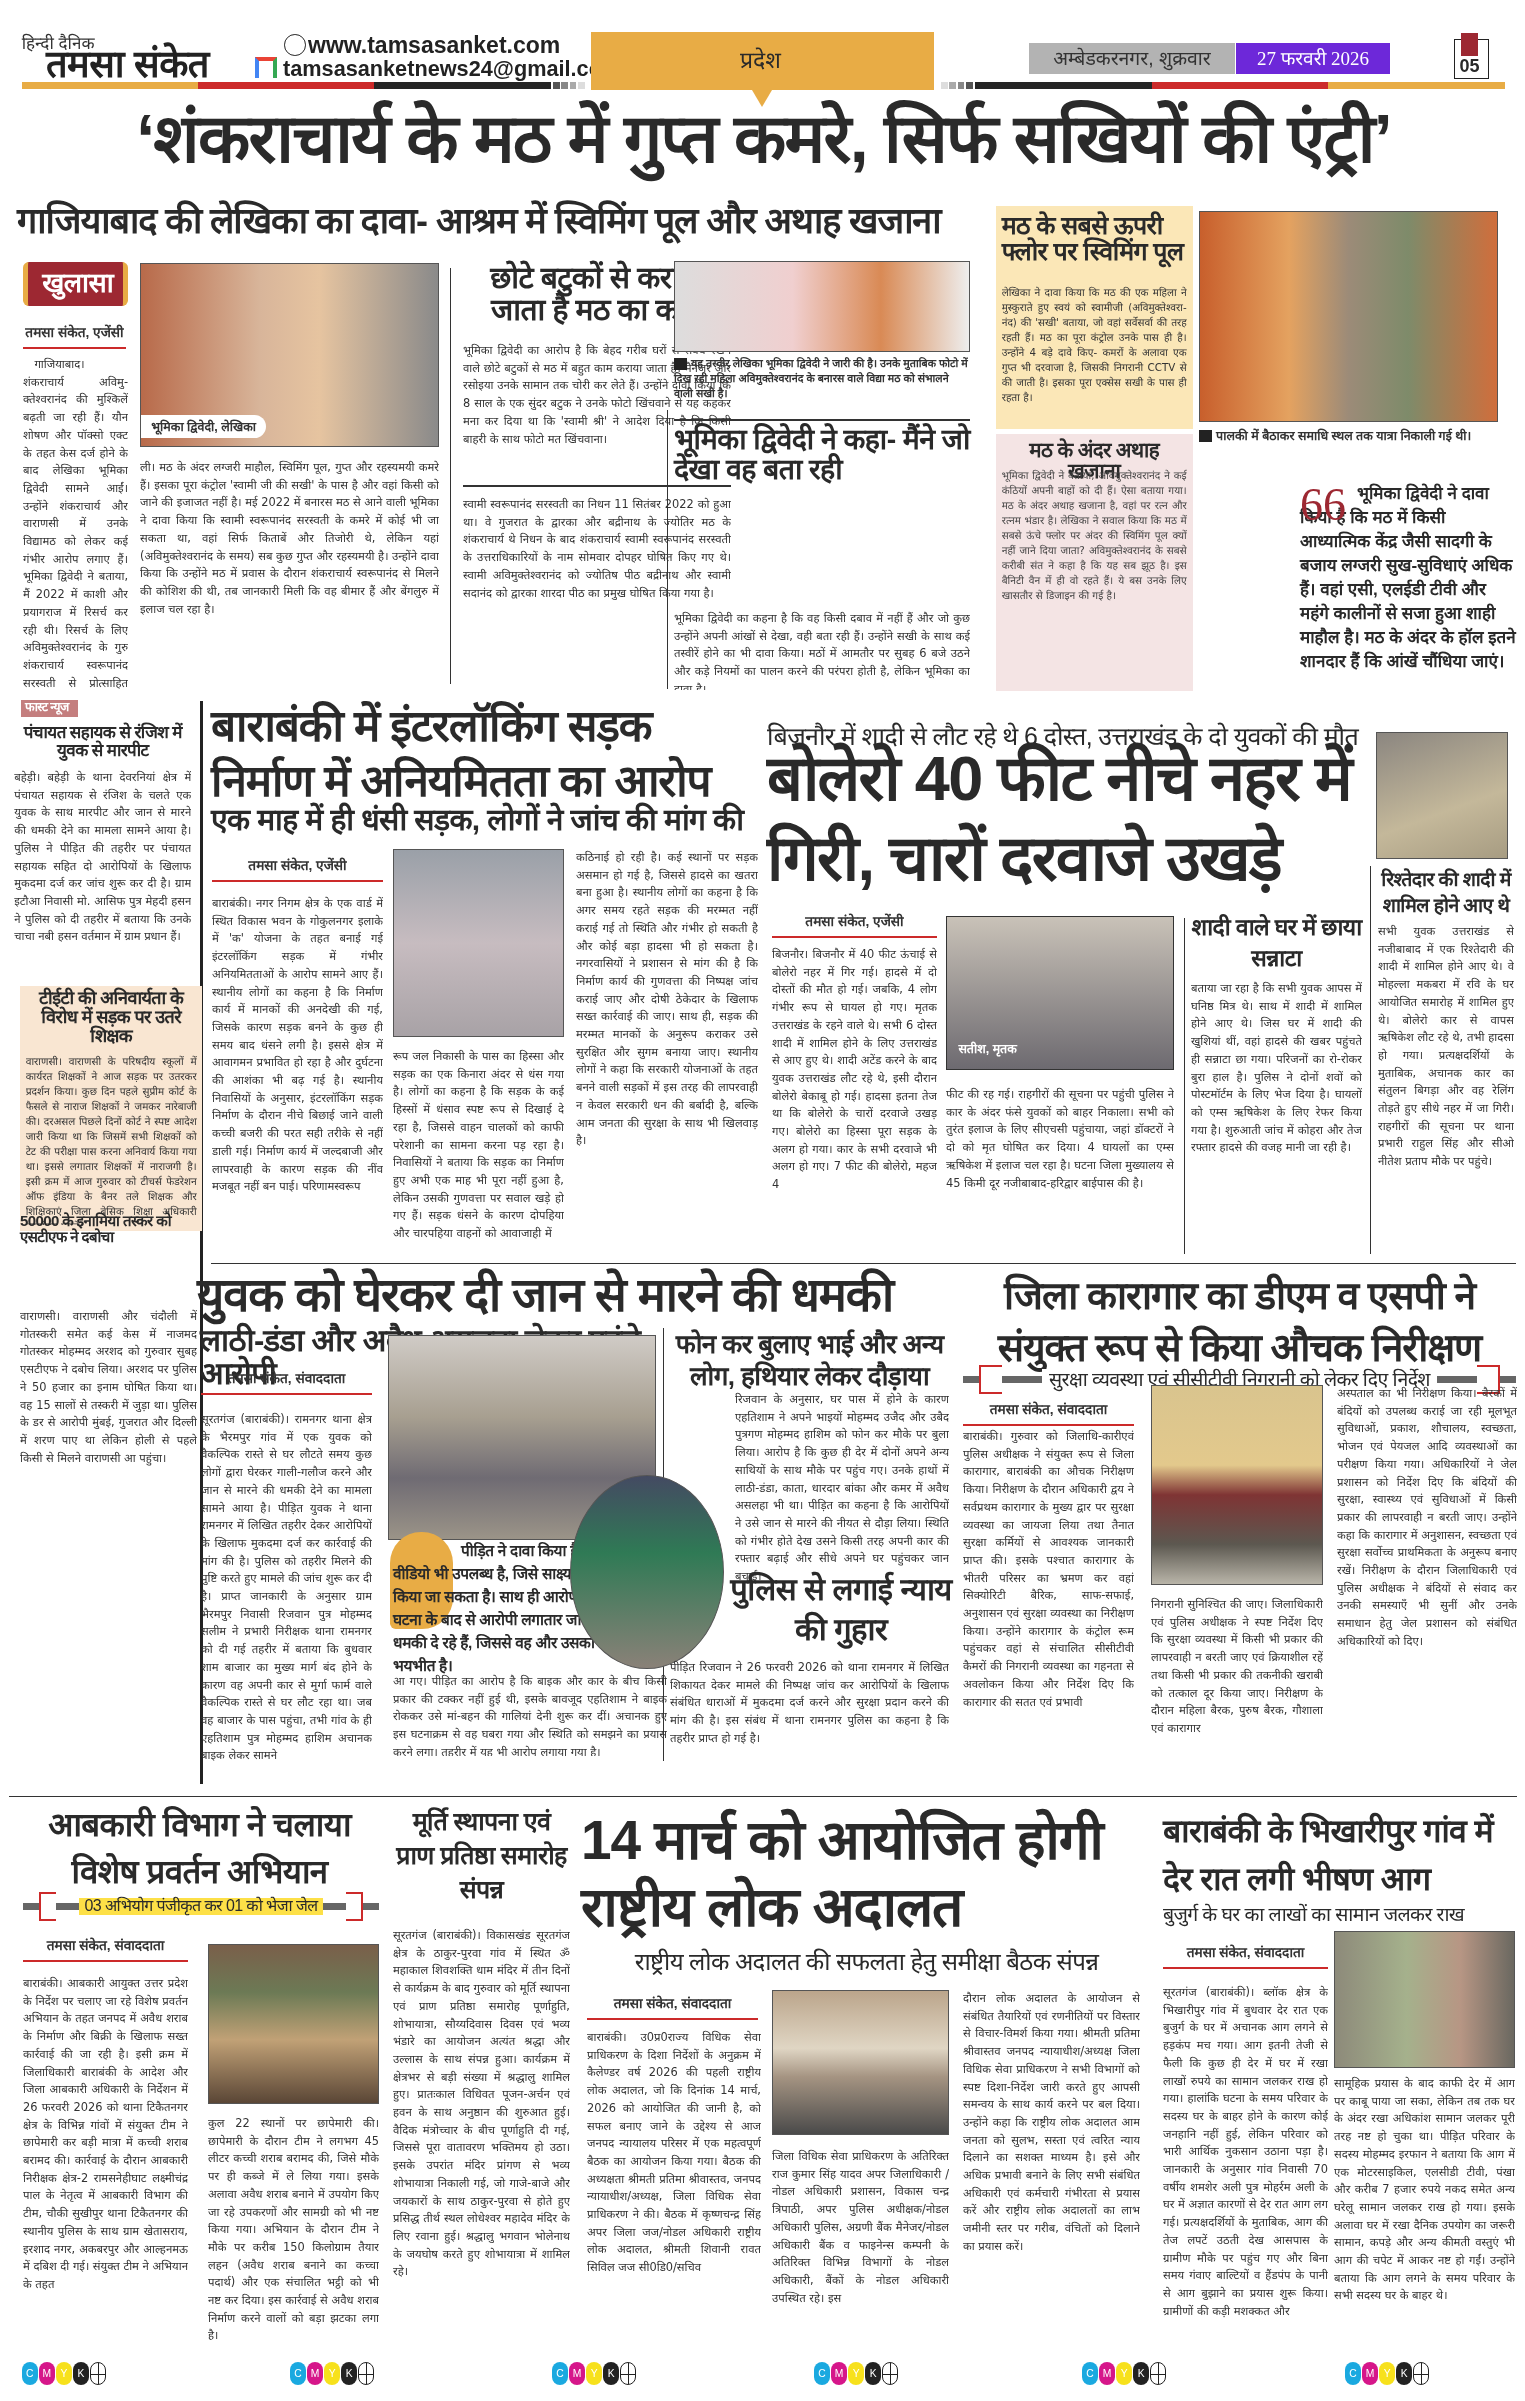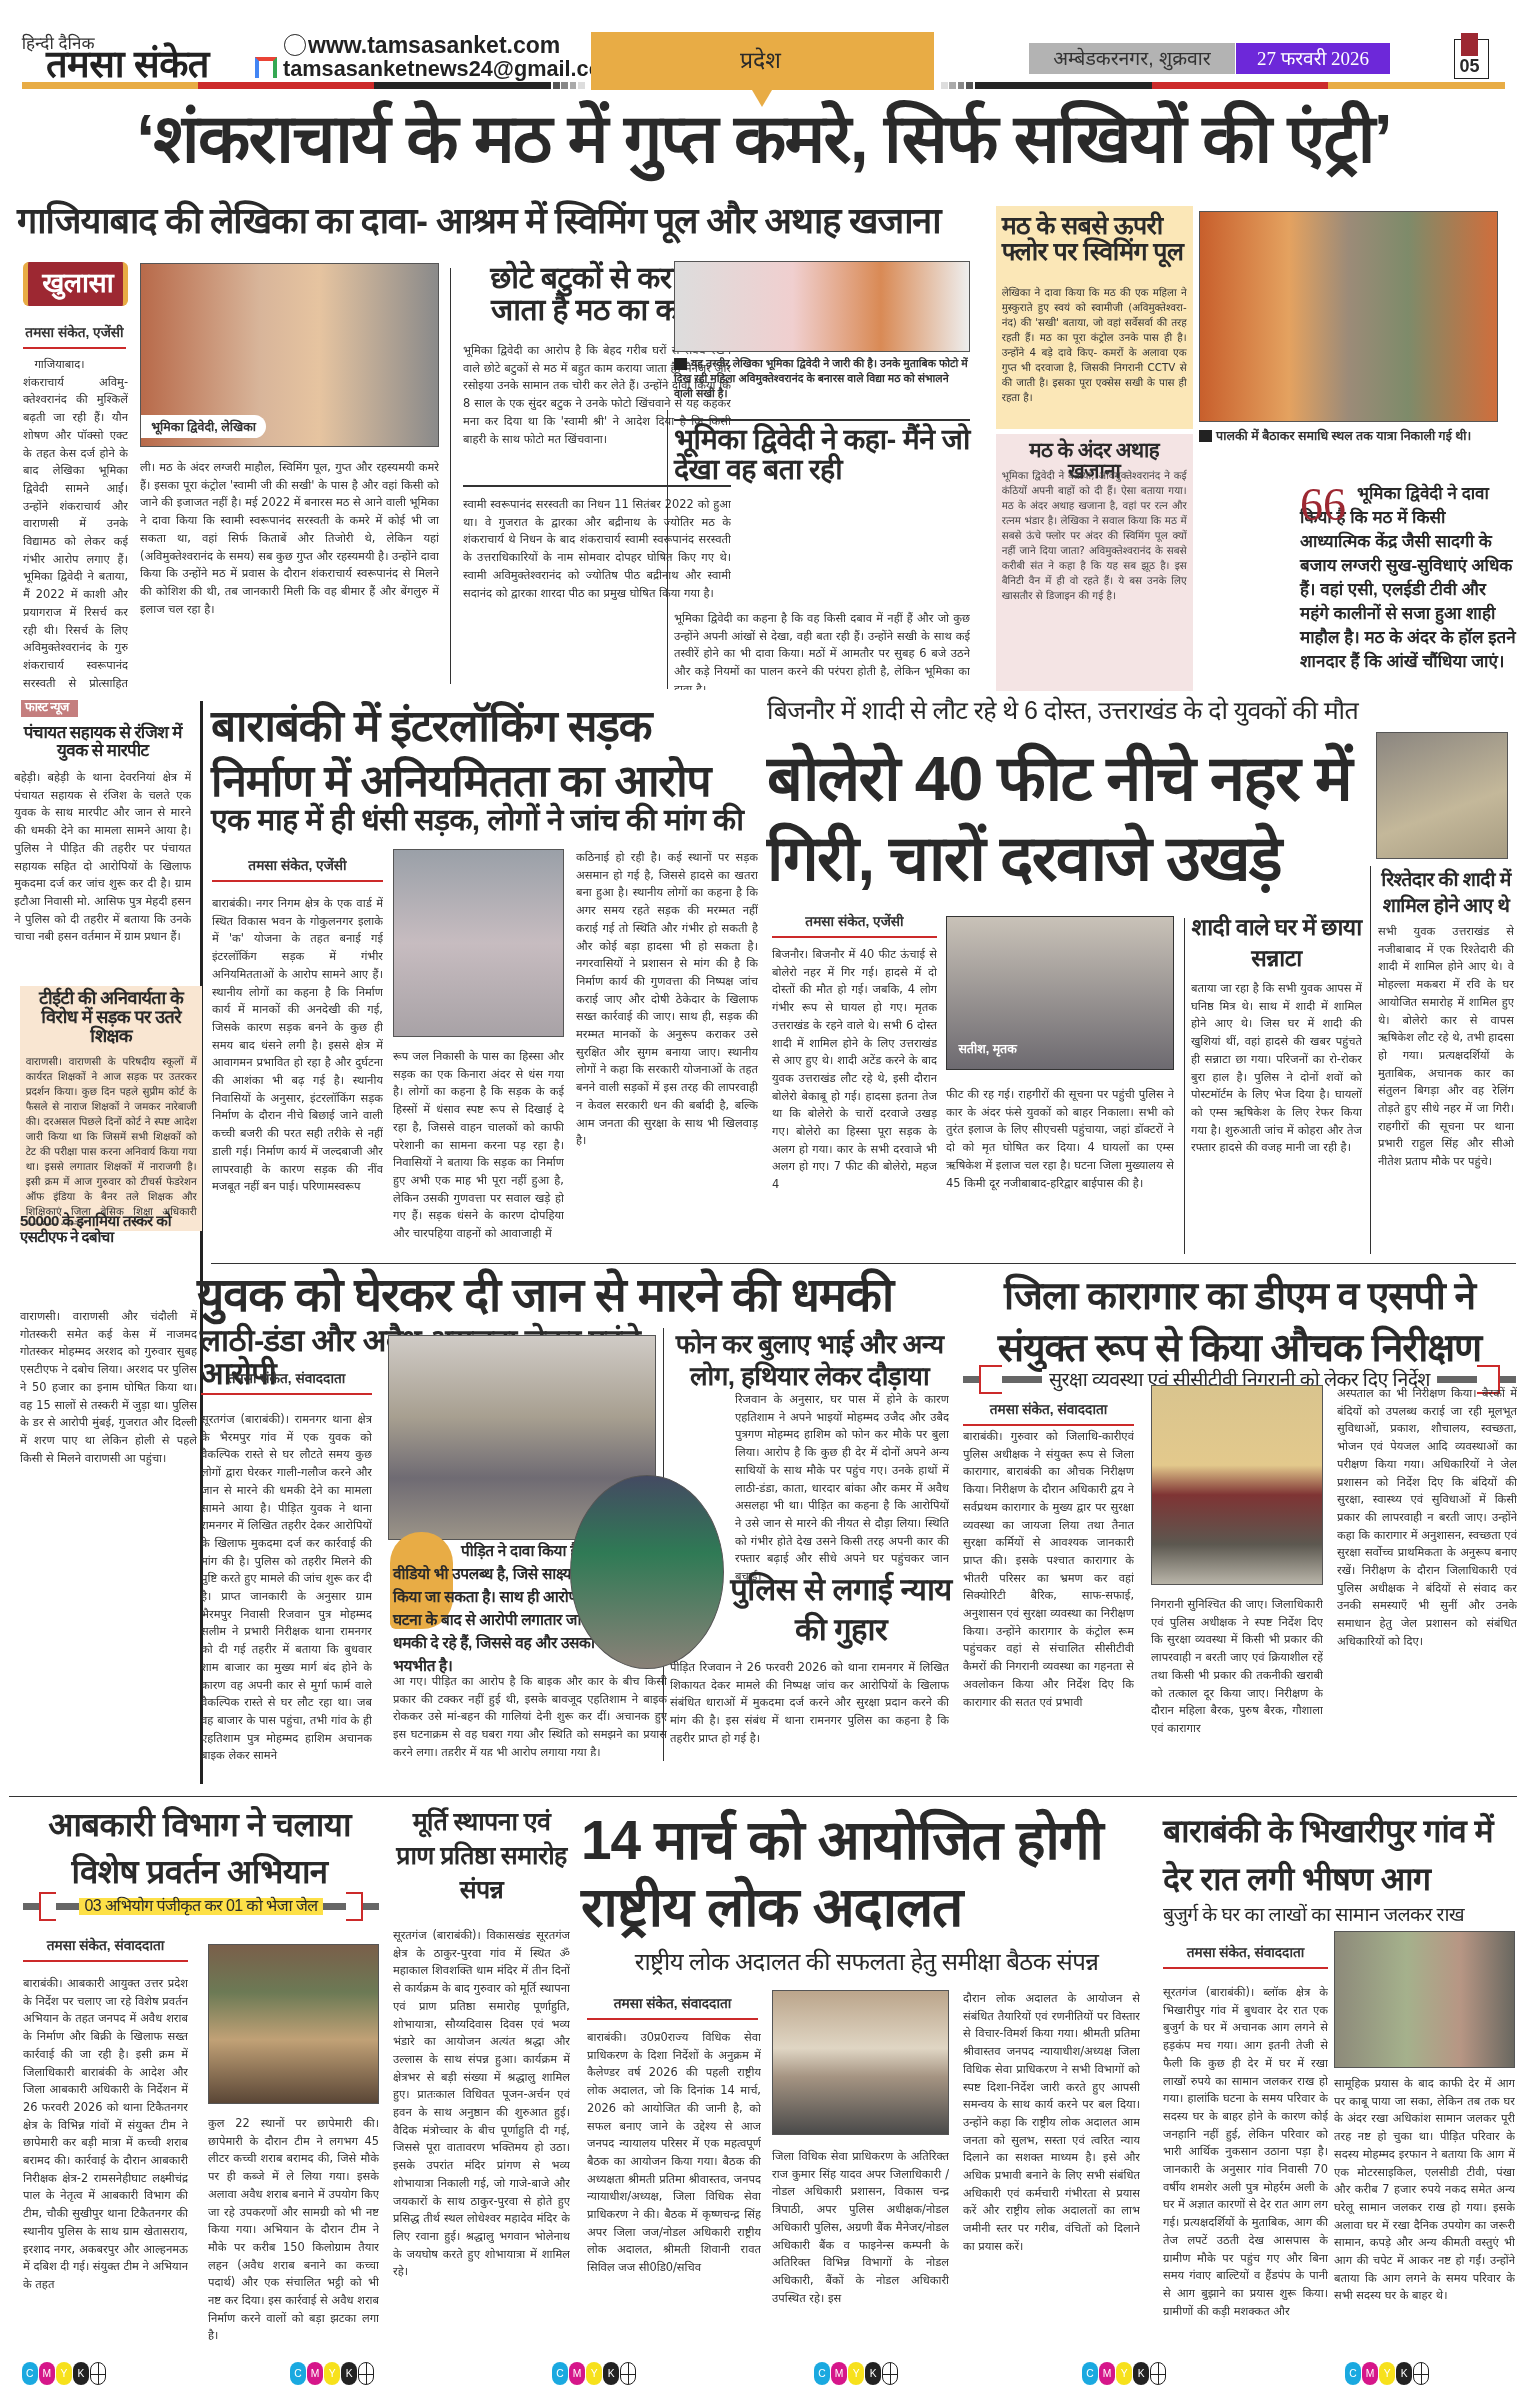--- a/index.html
+++ b/index.html
@@ -126,21 +126,21 @@
 </div>
 
 <h2 class="abs hl" style="left:211px;top:698px;width:547px;font-size:44px;line-height:55px;letter-spacing:-1.1px">बाराबंकी में इंटरलॉकिंग सड़क निर्माण में अनियमितता का आरोप</h2>
 <div class="abs hl" style="left:211px;top:804px;width:547px;font-size:30px;letter-spacing:-0.6px">एक माह में ही धंसी सड़क, लोगों ने जांच की मांग की</div>
 <div class="abs byline" style="left:212px;top:855px;width:171px">तमसा संकेत, एजेंसी</div>
 <div class="abs body" style="left:212px;top:895px;width:171px;height:359px;overflow:hidden">बाराबंकी। नगर निगम क्षेत्र के एक वार्ड में स्थित विकास भवन के गोकुलनगर इलाके में 'क' योजना के तहत बनाई गई इंटरलॉकिंग सड़क में गंभीर अनियमितताओं के आरोप सामने आए हैं। स्थानीय लोगों का कहना है कि निर्माण कार्य में मानकों की अनदेखी की गई, जिसके कारण सड़क बनने के कुछ ही समय बाद धंसने लगी है। इससे क्षेत्र में आवागमन प्रभावित हो रहा है और दुर्घटना की आशंका भी बढ़ गई है। स्थानीय निवासियों के अनुसार, इंटरलॉकिंग सड़क निर्माण के दौरान नीचे बिछाई जाने वाली कच्ची बजरी की परत सही तरीके से नहीं डाली गई। निर्माण कार्य में जल्दबाजी और लापरवाही के कारण सड़क की नींव मजबूत नहीं बन पाई। परिणामस्वरूप</div>
 <div class="abs photo" style="left:393px;top:849px;width:171px;height:188px;background:linear-gradient(180deg,#9aa0a8,#c7bcc0 50%,#a8a2a6)"></div>
 <div class="abs body" style="left:393px;top:1048px;width:171px;height:208px;overflow:hidden">रूप जल निकासी के पास का हिस्सा और सड़क का एक किनारा अंदर से धंस गया है। लोगों का कहना है कि सड़क के कई हिस्सों में धंसाव स्पष्ट रूप से दिखाई दे रहा है, जिससे वाहन चालकों को काफी परेशानी का सामना करना पड़ रहा है। निवासियों ने बताया कि सड़क का निर्माण हुए अभी एक माह भी पूरा नहीं हुआ है, लेकिन उसकी गुणवत्ता पर सवाल खड़े हो गए हैं। सड़क धंसने के कारण दोपहिया और चारपहिया वाहनों को आवाजाही में</div>
 <div class="abs body" style="left:576px;top:849px;width:182px;height:406px;overflow:hidden">कठिनाई हो रही है। कई स्थानों पर सड़क असमान हो गई है, जिससे हादसे का खतरा बना हुआ है। स्थानीय लोगों का कहना है कि अगर समय रहते सड़क की मरम्मत नहीं कराई गई तो स्थिति और गंभीर हो सकती है और कोई बड़ा हादसा भी हो सकता है। नगरवासियों ने प्रशासन से मांग की है कि निर्माण कार्य की गुणवत्ता की निष्पक्ष जांच कराई जाए और दोषी ठेकेदार के खिलाफ सख्त कार्रवाई की जाए। साथ ही, सड़क की मरम्मत मानकों के अनुरूप कराकर उसे सुरक्षित और सुगम बनाया जाए। स्थानीय लोगों ने कहा कि सरकारी योजनाओं के तहत बनने वाली सड़कों में इस तरह की लापरवाही न केवल सरकारी धन की बर्बादी है, बल्कि आम जनता की सुरक्षा के साथ भी खिलवाड़ है।</div>
 
-<div class="abs hl" style="left:767px;top:697px;width:747px;font-size:25px;font-weight:normal;letter-spacing:-0.6px">बिजनौर में शादी से लौट रहे थे 6 दोस्त, उत्तराखंड के दो युवकों की मौत</div>
+<div class="abs hl" style="left:767px;top:723px;width:747px;font-size:25px;font-weight:normal;letter-spacing:-0.6px">बिजनौर में शादी से लौट रहे थे 6 दोस्त, उत्तराखंड के दो युवकों की मौत</div>
 <h2 class="abs hl" style="left:767px;top:738px;width:599px;font-size:63px;line-height:80px;letter-spacing:-1.7px">बोलेरो 40 फीट नीचे नहर में गिरी, चारों दरवाजे उखड़े</h2>
 <div class="abs photo" style="left:1376px;top:732px;width:132px;height:127px;background:linear-gradient(160deg,#8b8680,#c4b89a 60%,#a79c82)"></div>
 <div class="vrule" style="left:1370px;top:866px;height:388px;width:1.1px"></div>
 <div class="abs byline" style="left:772px;top:911px;width:165px">तमसा संकेत, एजेंसी</div>
 <div class="abs body" style="left:772px;top:946px;width:165px;height:308px;overflow:hidden">बिजनौर। बिजनौर में 40 फीट ऊंचाई से बोलेरो नहर में गिर गई। हादसे में दो दोस्तों की मौत हो गई। जबकि, 4 लोग गंभीर रूप से घायल हो गए। मृतक उत्तराखंड के रहने वाले थे। सभी 6 दोस्त शादी में शामिल होने के लिए उत्तराखंड से आए हुए थे। शादी अटेंड करने के बाद युवक उत्तराखंड लौट रहे थे, इसी दौरान बोलेरो बेकाबू हो गई। हादसा इतना तेज था कि बोलेरो के चारों दरवाजे उखड़ गए। बोलेरो का हिस्सा पूरा सड़क के अलग हो गया। कार के सभी दरवाजे भी अलग हो गए। 7 फीट की बोलेरो, महज 4</div>
 <div class="abs" style="left:946px;top:916px;width:228px;height:154px;display:flex;border:1.1px solid #333">
   <div class="photo" style="flex:1;border:none;background:linear-gradient(180deg,#c9c2b8,#6d6a70);position:relative">
     <span class="abs cap" style="left:11.4px;bottom:12.5px;color:#fff">सतीश, मृतक</span>
   </div>
 </div>

